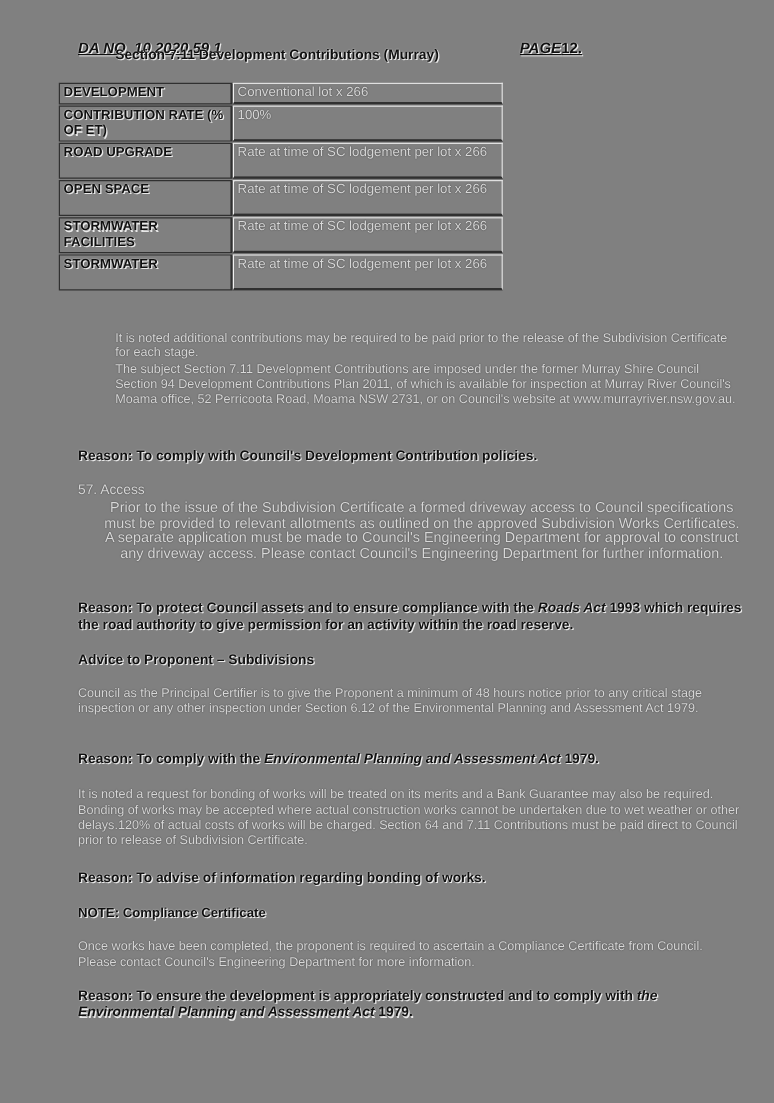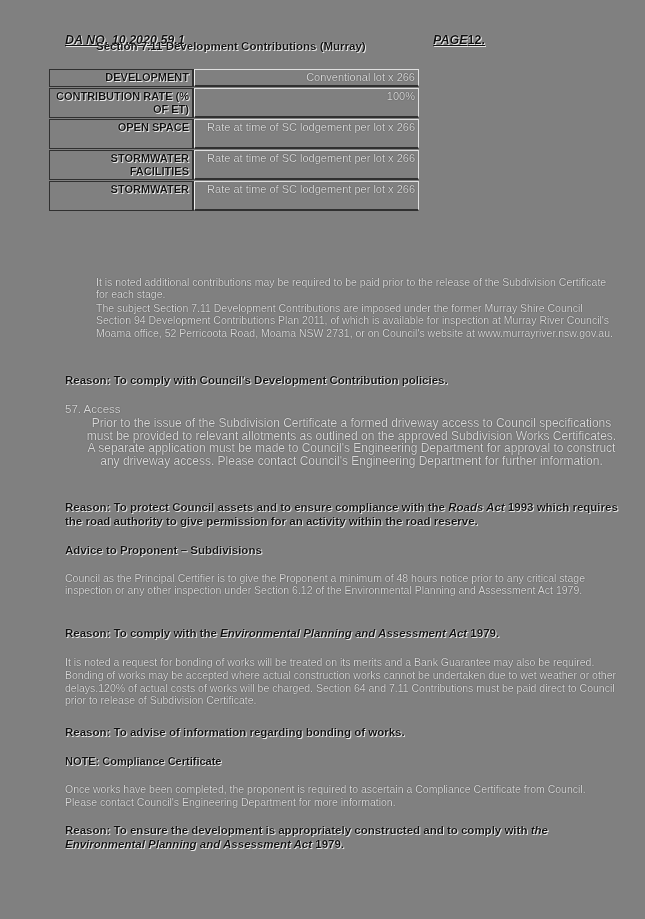--- a/index.html
+++ b/index.html
@@ -11,21 +11,21 @@
     position: relative;
     overflow: hidden;
   }
   .t { text-shadow: 0 0 1px #f4f4f4, 1px 1px 0 #e8e8e8; }
   .w { color: #d8d8d8; text-shadow: 0 0 1px #222; }
   .abs { position: absolute; margin-left: 16px; }
   .hdr { top: 33px; left: 49px; width: 420px; font-size: 12.5px; font-weight: bold; font-style: italic; text-decoration: underline; display:flex; justify-content: space-between; }
   .hdr .pg b { font-style: normal; }
   .sec-title { top: 40px; left: 80px; font-size: 11.5px; font-weight: bold; }
   table.contrib { position: absolute; top: 68px; left: 49px; width: 370px; border-collapse: separate; border-spacing: 0 1px; font-size: 11px; }
-  table.contrib td { padding: 1px 3px; vertical-align: top; line-height: 13px; text-align: right; }
+  table.contrib td { padding: 1px 3px; vertical-align: top; line-height: 13px; }
   table.contrib td.k { width: 136px; font-weight: bold; border: 1px solid #303030; border-right: 2px solid #303030; }
   table.contrib td.v { border: 1px solid #e0e0e0; border-bottom: 2px solid #303030; border-left: 1px solid #f0f0f0; }
   .note { left: 80px; width: 520px; font-size: 10.5px; line-height: 12.3px; }
   .para { left: 49px; width: 555px; font-size: 10.5px; line-height: 12.3px; }
   .reason { left: 49px; width: 555px; font-size: 11.5px; font-weight: bold; line-height: 14px; }
   .u { }
   .i { font-style: italic; }
   .cond-title { left: 49px; font-size: 11.5px; }
   .cond-body { left: 68px; width: 535px; font-size: 12px; line-height: 12.6px; text-align: center; }
 </style>
@@ -41,20 +41,24 @@
 
 <table class="contrib">
   <tbody>
     <tr>
       <td class="k t">DEVELOPMENT</td>
       <td class="v w">Conventional lot x 266</td>
     </tr>
     <tr>
       <td class="k t" style="height:26px">CONTRIBUTION RATE (% OF ET)</td>
       <td class="v w">100%</td>
+    </tr>
+    <tr>
+      <td class="k t" style="height:26px">ROAD UPGRADE</td>
+      <td class="v w">Rate at time of SC lodgement per lot x 266</td>
     </tr>
     <tr>
       <td class="k t" style="height:26px">OPEN SPACE</td>
       <td class="v w">Rate at time of SC lodgement per lot x 266</td>
     </tr>
     <tr>
       <td class="k t" style="height:26px">STORMWATER FACILITIES</td>
       <td class="v w">Rate at time of SC lodgement per lot x 266</td>
     </tr>
     <tr>

